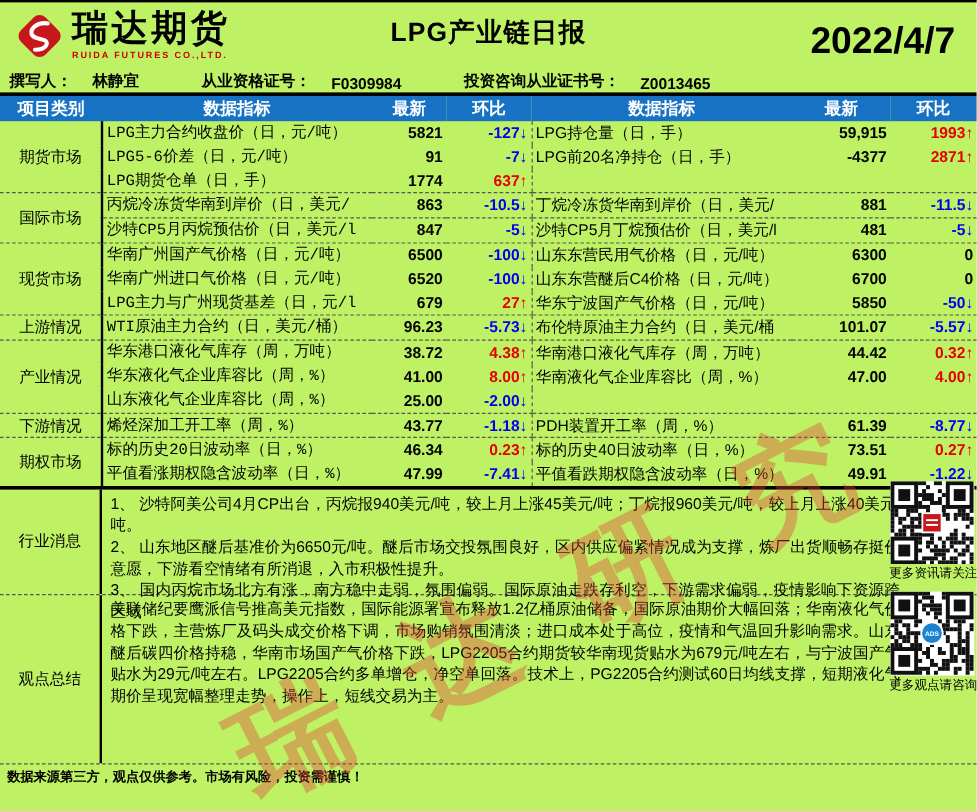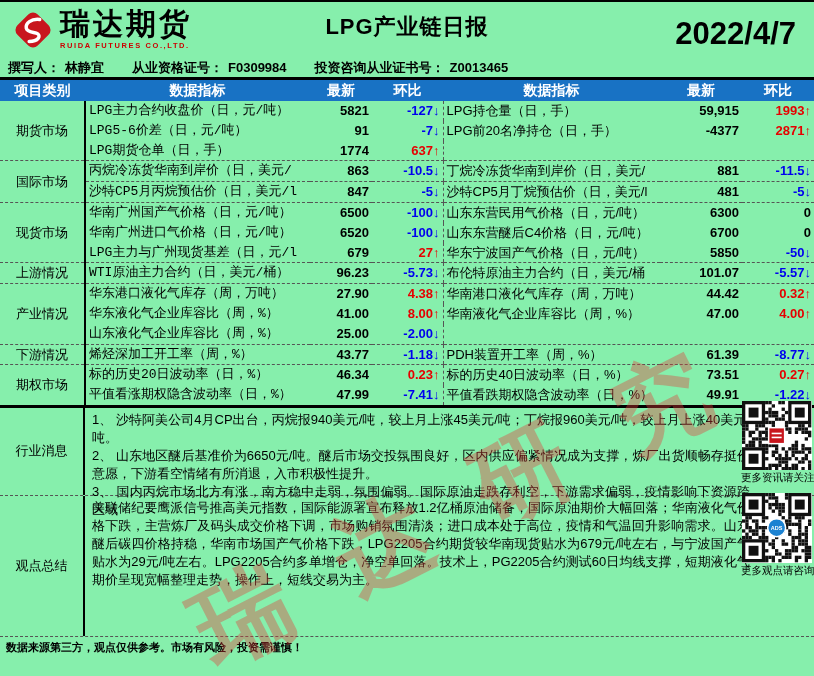--- a/index.html
+++ b/index.html
@@ -1,34 +1,34 @@
 <!DOCTYPE html>
 <html lang="zh" style="--hdr: #1872C4; --up: #E60000; --down: #0000EE;"><head>
 <meta charset="utf-8">
 <style>
   * { box-sizing: border-box; margin: 0; padding: 0; }
   html,body { background:#fff; }
   body { font-family:"Liberation Sans","DejaVu Sans",sans-serif; }
-  .page { position:relative; width:814px; height:676px; margin:0 auto; background:#86efac;
+  .page { position:relative; width:814px; height:676px; margin:0 auto; background:#bef264;
           border-top:2px solid #000; overflow:hidden; color:#000; }
 
   
   .masthead { position:relative; height:56px; }
   .brand { position:absolute; left:10px; top:5px; display:flex; align-items:flex-start; }
   .brand-icon { width:46px; height:46px; }
   .brand-text { margin-left:4px; }
   .brand-name { font-size:30px; font-weight:bold; letter-spacing:3px; line-height:34px; }
   .brand-sub { font-size:7.5px; color:#c00; letter-spacing:1.6px; font-weight:bold; }
   .doc-title { position:absolute; left:0; right:0; top:10px; text-align:center;
                font-size:22px; font-weight:bold; letter-spacing:1px; }
   .doc-date { position:absolute; right:18px; top:14px; font-size:31px; font-weight:bold; }
 
   
   .info-row { height:22px; border-bottom:3px solid #000; padding-left:8px;
-              display:flex; align-items:center; gap:5px; font-size:13px; font-weight:bold; }
+              display:flex; align-items:flex-end; gap:17px; font-size:13px; font-weight:bold; }
   .info-row span { white-space:nowrap; }
   .gap { width:18px; }
 
   
   table.ind { width:814px; table-layout:fixed; border-collapse:collapse; }
   table.ind th { height:21px; background:var(--hdr,#1872C4); color:#fff; font-size:14px;
                  font-weight:bold; text-align:center; padding:0; }
   table.ind td { height:19.8px; font-size:13px; padding:0 3px; overflow:hidden;
                  white-space:nowrap; line-height:19.8px; }
   td.cat { text-align:center; border-right:2px solid #000; border-bottom:1px dashed #555;
@@ -196,21 +196,21 @@
           <td class="ind1">WTI原油主力合约（日，美元/桶）</td>
           <td class="val">96.23</td>
           <td class="chg down">-5.73↓</td>
           <td class="ind2">布伦特原油主力合约（日，美元/桶</td>
           <td class="val">101.07</td>
           <td class="chg down">-5.57↓</td>
         </tr>
         <tr>
           <td class="cat" rowspan="3">产业情况</td>
           <td class="ind1">华东港口液化气库存（周，万吨）</td>
-          <td class="val">27.90</td>
+          <td class="val">38.72</td>
           <td class="chg up">4.38↑</td>
           <td class="ind2">华南港口液化气库存（周，万吨）</td>
           <td class="val">44.42</td>
           <td class="chg up">0.32↑</td>
         </tr>
         <tr>
           <td class="ind1">华东液化气企业库容比（周，%）</td>
           <td class="val">41.00</td>
           <td class="chg up">8.00↑</td>
           <td class="ind2">华南液化气企业库容比（周，%）</td>

